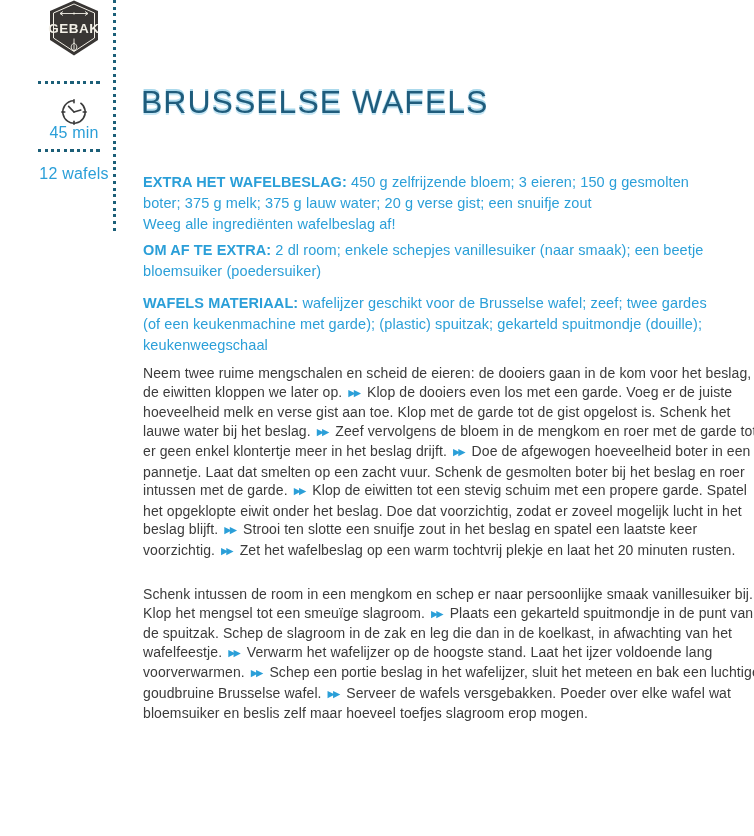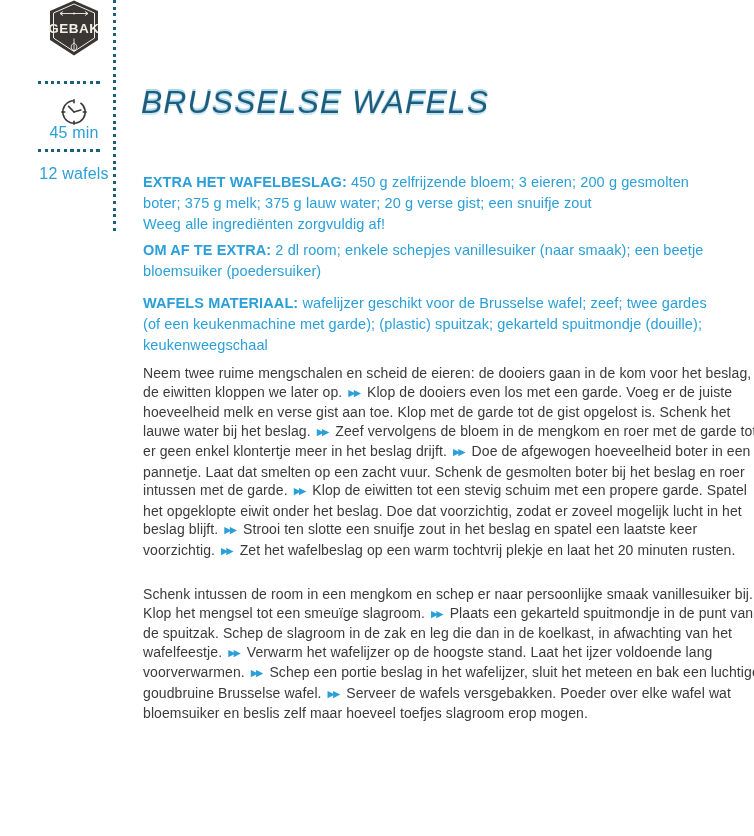--- a/index.html
+++ b/index.html
@@ -29,21 +29,20 @@
   .side-label.time  { top:124px; }
   .side-label.yield { top:165px; }
 
   
   .title {
     position:absolute; left:108px; top:84px;
     font-size:32px; font-weight:400; letter-spacing:1px;
     color:#1f5c7c;
     text-shadow:0 -2px 0 #abd9ec, 0 2px 0 #c6e6f4;
     white-space:nowrap;
-    font-style:italic;
   }
   .ing-block {
     position:absolute; left:110px; width:565px;
     color:#2b9fd8; font-size:14.5px; line-height:21px; letter-spacing:0.1px;
   }
   .ing-block:nth-of-type(1) { top:172px; }
   .ing-block:nth-of-type(2) { top:240px; }
   .ing-block:nth-of-type(3) { top:293px; }
   .ing-label { font-weight:700; }
   .para {
@@ -99,21 +98,21 @@
     </svg>
   </div>
   <div class="side-label time">45 min</div>
 
   <div class="h-dots d2"></div>
   <div class="side-label yield">12 wafels</div>
 
   <h1 class="title">BRUSSELSE WAFELS</h1>
 
   <div id="ingredient-blocks">
-      <div class="ing-block"><span class="ing-label">EXTRA HET WAFELBESLAG:</span><span class="ing-text"> 450 g zelfrijzende bloem; 3 eieren; 200 g gesmolten boter; 375 g melk; 375 g lauw water; 20 g verse gist; een snuifje zout</span><div class="ing-note">Weeg alle ingrediënten zorgvuldig af!</div></div>
+      <div class="ing-block"><span class="ing-label">EXTRA HET WAFELBESLAG:</span><span class="ing-text"> 450 g zelfrijzende bloem; 3 eieren; 150 g gesmolten boter; 375 g melk; 375 g lauw water; 20 g verse gist; een snuifje zout</span><div class="ing-note">Weeg alle ingrediënten wafelbeslag af!</div></div>
       <div class="ing-block"><span class="ing-label">OM AF TE EXTRA:</span><span class="ing-text"> 2 dl room; enkele schepjes vanillesuiker (naar smaak); een beetje bloemsuiker (poedersuiker)</span></div>
       <div class="ing-block"><span class="ing-label">WAFELS MATERIAAL:</span><span class="ing-text"> wafelijzer geschikt voor de Brusselse wafel; zeef; twee gardes (of een keukenmachine met garde); (plastic) spuitzak; gekarteld spuitmondje (douille); keukenweegschaal</span></div>
     </div>
 
   <div id="paragraphs">
       <div class="para">Neem twee ruime mengschalen en scheid de eieren: de dooiers gaan in de kom voor het beslag, de eiwitten kloppen we later op.<span class="arrow">▶▶</span>Klop de dooiers even los met een garde. Voeg er de juiste hoeveelheid melk en verse gist aan toe. Klop met de garde tot de gist opgelost is. Schenk het lauwe water bij het beslag.<span class="arrow">▶▶</span>Zeef vervolgens de bloem in de mengkom en roer met de garde tot er geen enkel klontertje meer in het beslag drijft.<span class="arrow">▶▶</span>Doe de afgewogen hoeveelheid boter in een pannetje. Laat dat smelten op een zacht vuur. Schenk de gesmolten boter bij het beslag en roer intussen met de garde.<span class="arrow">▶▶</span>Klop de eiwitten tot een stevig schuim met een propere garde. Spatel het opgeklopte eiwit onder het beslag. Doe dat voorzichtig, zodat er zoveel mogelijk lucht in het beslag blijft.<span class="arrow">▶▶</span>Strooi ten slotte een snuifje zout in het beslag en spatel een laatste keer voorzichtig.<span class="arrow">▶▶</span>Zet het wafelbeslag op een warm tochtvrij plekje en laat het 20 minuten rusten.</div>
       <div class="para">Schenk intussen de room in een mengkom en schep er naar persoonlijke smaak vanillesuiker bij. Klop het mengsel tot een smeuïge slagroom.<span class="arrow">▶▶</span>Plaats een gekarteld spuitmondje in de punt van de spuitzak. Schep de slagroom in de zak en leg die dan in de koelkast, in afwachting van het wafelfeestje.<span class="arrow">▶▶</span>Verwarm het wafelijzer op de hoogste stand. Laat het ijzer voldoende lang voorverwarmen.<span class="arrow">▶▶</span>Schep een portie beslag in het wafelijzer, sluit het meteen en bak een luchtige, goudbruine Brusselse wafel.<span class="arrow">▶▶</span>Serveer de wafels versgebakken. Poeder over elke wafel wat bloemsuiker en beslis zelf maar hoeveel toefjes slagroom erop mogen.</div>
     </div>
 
 </div>

